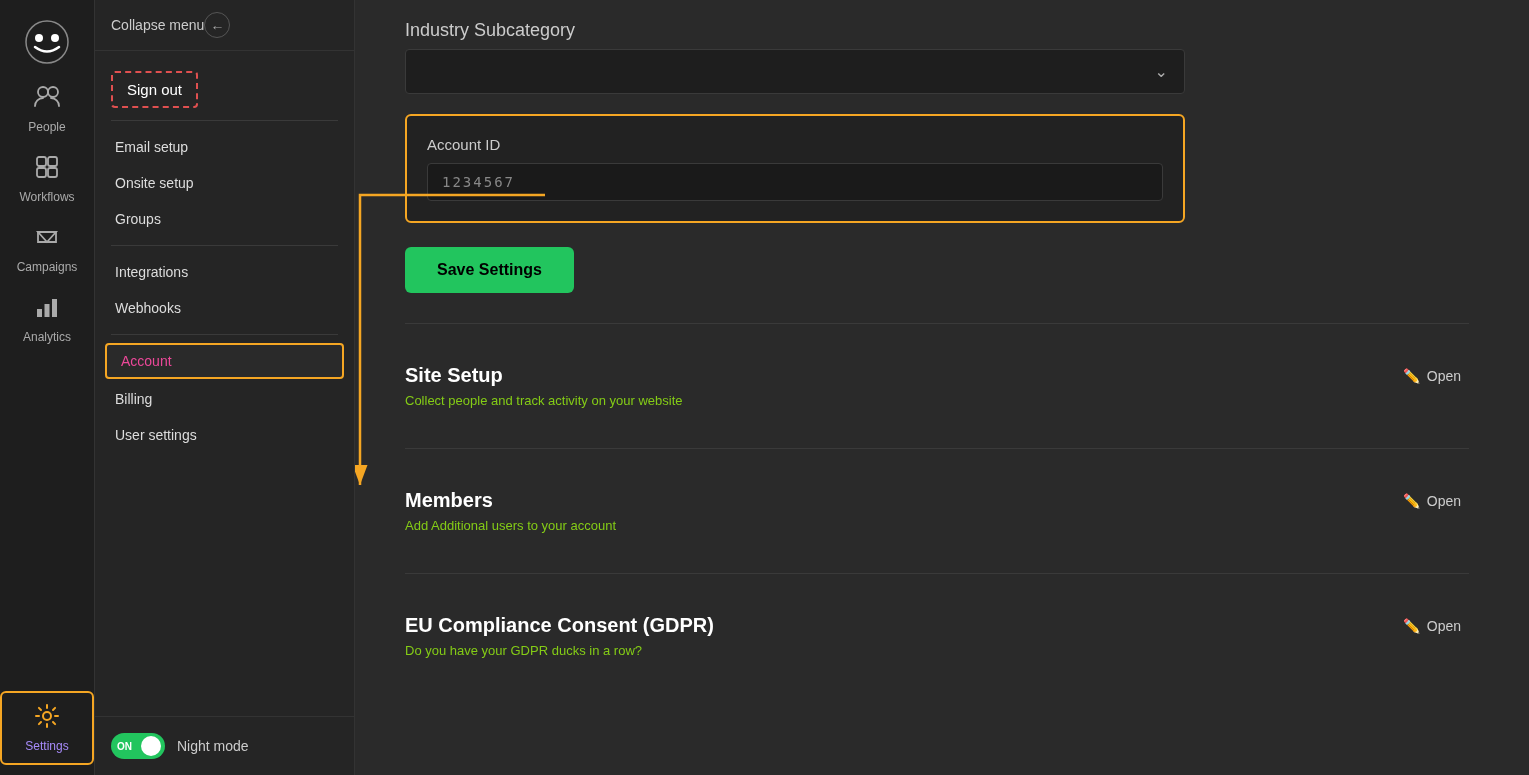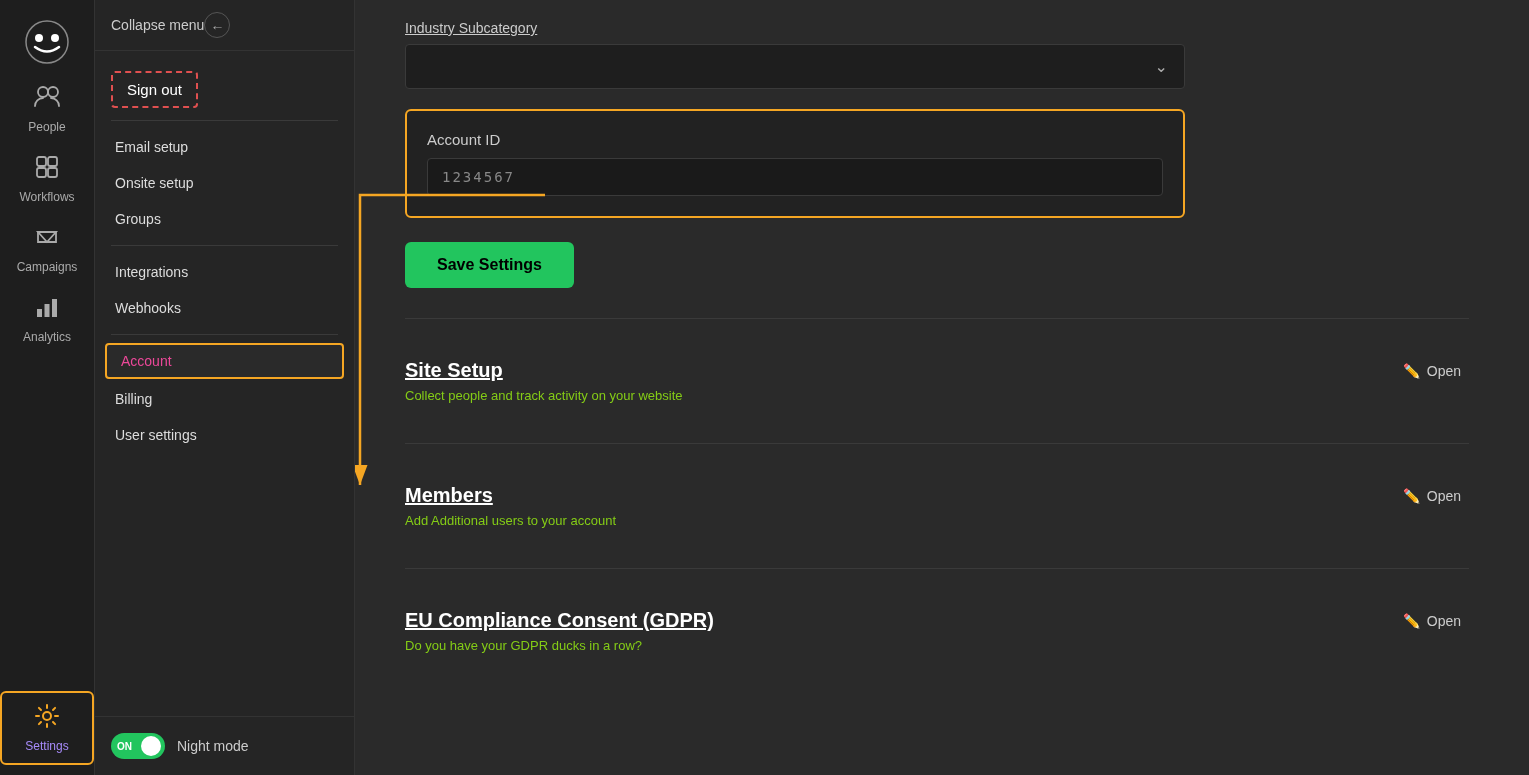--- a/index.html
+++ b/index.html
@@ -163,24 +163,23 @@
       background: #2a2a2a;
       overflow-y: auto;
       padding: 20px 60px 20px 50px;
     }
 
     
     .field-group {
       margin-bottom: 20px;
     }
     .field-label {
-      font-size: 14px;
+      font-size: 18px;
       color: #ccc;
       margin-bottom: 8px;
-      text-decoration: underline;
     }
     .select-field {
       background: #1e1e1e;
       border: 1px solid #3a3a3a;
       border-radius: 4px;
       padding: 12px 16px;
       width: 780px;
       color: #aaa;
       font-size: 14px;
       display: flex;
@@ -242,21 +241,20 @@
       display: flex;
       align-items: flex-start;
       justify-content: space-between;
       padding: 20px 0;
     }
     .section-info h2 {
       font-size: 20px;
       font-weight: 600;
       color: #fff;
       margin-bottom: 6px;
-      text-decoration: underline;
     }
     .section-info p {
       font-size: 13px;
       color: #84cc16;
     }
     .open-btn {
       display: flex;
       align-items: center;
       gap: 6px;
       color: #ccc;

